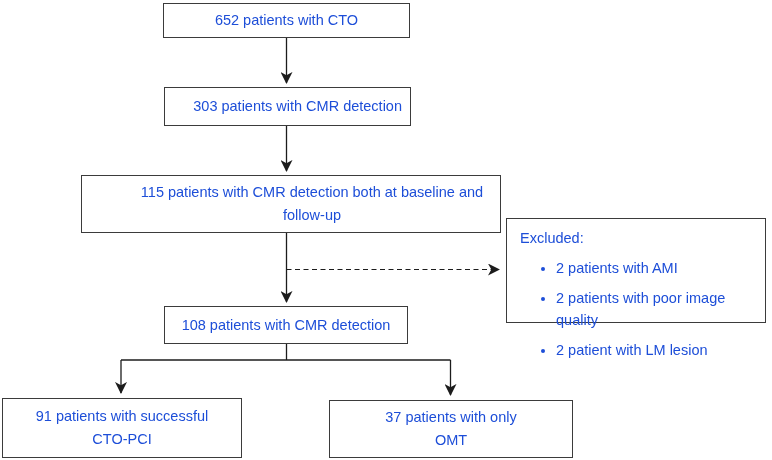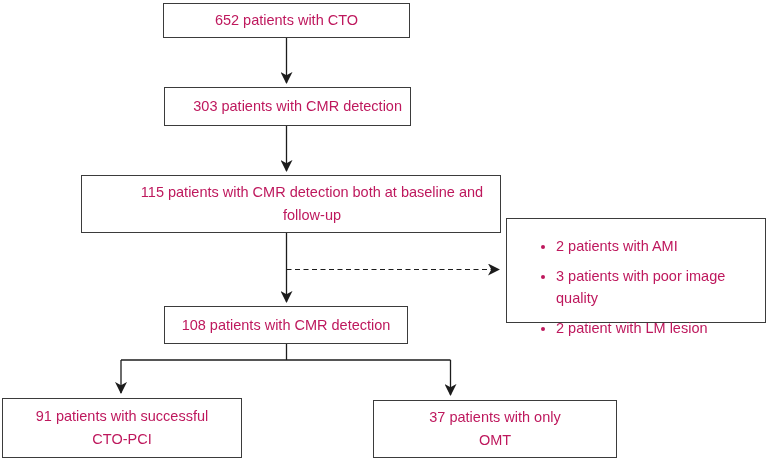--- a/index.html
+++ b/index.html
@@ -6,21 +6,21 @@
     margin: 0;
     padding: 0;
     background: #ffffff;
   }
   .canvas {
     position: relative;
     width: 772px;
     height: 460px;
     background: #ffffff;
     font-family: "Liberation Sans", "DejaVu Sans", sans-serif;
-    color: #be185d;
+    color: #1d4ed8;
     overflow: hidden;
   }
   .connector-layer {
     position: absolute;
     left: 0;
     top: 0;
     width: 772px;
     height: 460px;
     pointer-events: none;
   }
@@ -38,21 +38,21 @@
   }
   .node .node-text {
     white-space: pre-line;
     padding: 0 8px;
   }
   .node-cto       { left: 163px; top: 3px;   width: 247px; height: 35px; }
   .node-cmr303    { left: 164px; top: 87px;  width: 247px; height: 39px; justify-content: flex-end; }
   .node-baseline  { left: 81px;  top: 175px; width: 420px; height: 58px; padding-left: 42px; }
   .node-cmr108    { left: 164px; top: 306px; width: 244px; height: 38px; }
   .node-pci       { left: 2px;   top: 398px; width: 240px; height: 60px; }
-  .node-omt       { left: 329px; top: 400px; width: 244px; height: 58px; margin-left: 44px; }
+  .node-omt       { left: 329px; top: 400px; width: 244px; height: 58px; }
 
   .node-excluded {
     position: absolute;
     left: 506px;
     top: 218px;
     width: 260px;
     height: 105px;
     box-sizing: border-box;
     border: 1.4px solid #3b3b3b;
     background: #ffffff;
@@ -104,23 +104,24 @@
   <div class="node node-cmr303">
     <span class="node-text">303 patients with CMR detection</span>
   </div>
 
   <div class="node node-baseline">
     <span class="node-text">115 patients with CMR detection both at baseline and
 follow-up</span>
   </div>
 
   <div class="node-excluded">
+    <span class="excluded-title">Excluded:</span>
     <ul class="excluded-list">
       <li>2 patients with AMI</li>
-      <li>3 patients with poor image quality</li>
+      <li>2 patients with poor image quality</li>
       <li>2 patient with LM lesion</li>
     </ul>
   </div>
 
   <div class="node node-cmr108">
     <span class="node-text">108 patients with CMR detection</span>
   </div>
 
   <div class="node node-pci">
     <span class="node-text">91 patients with successful

